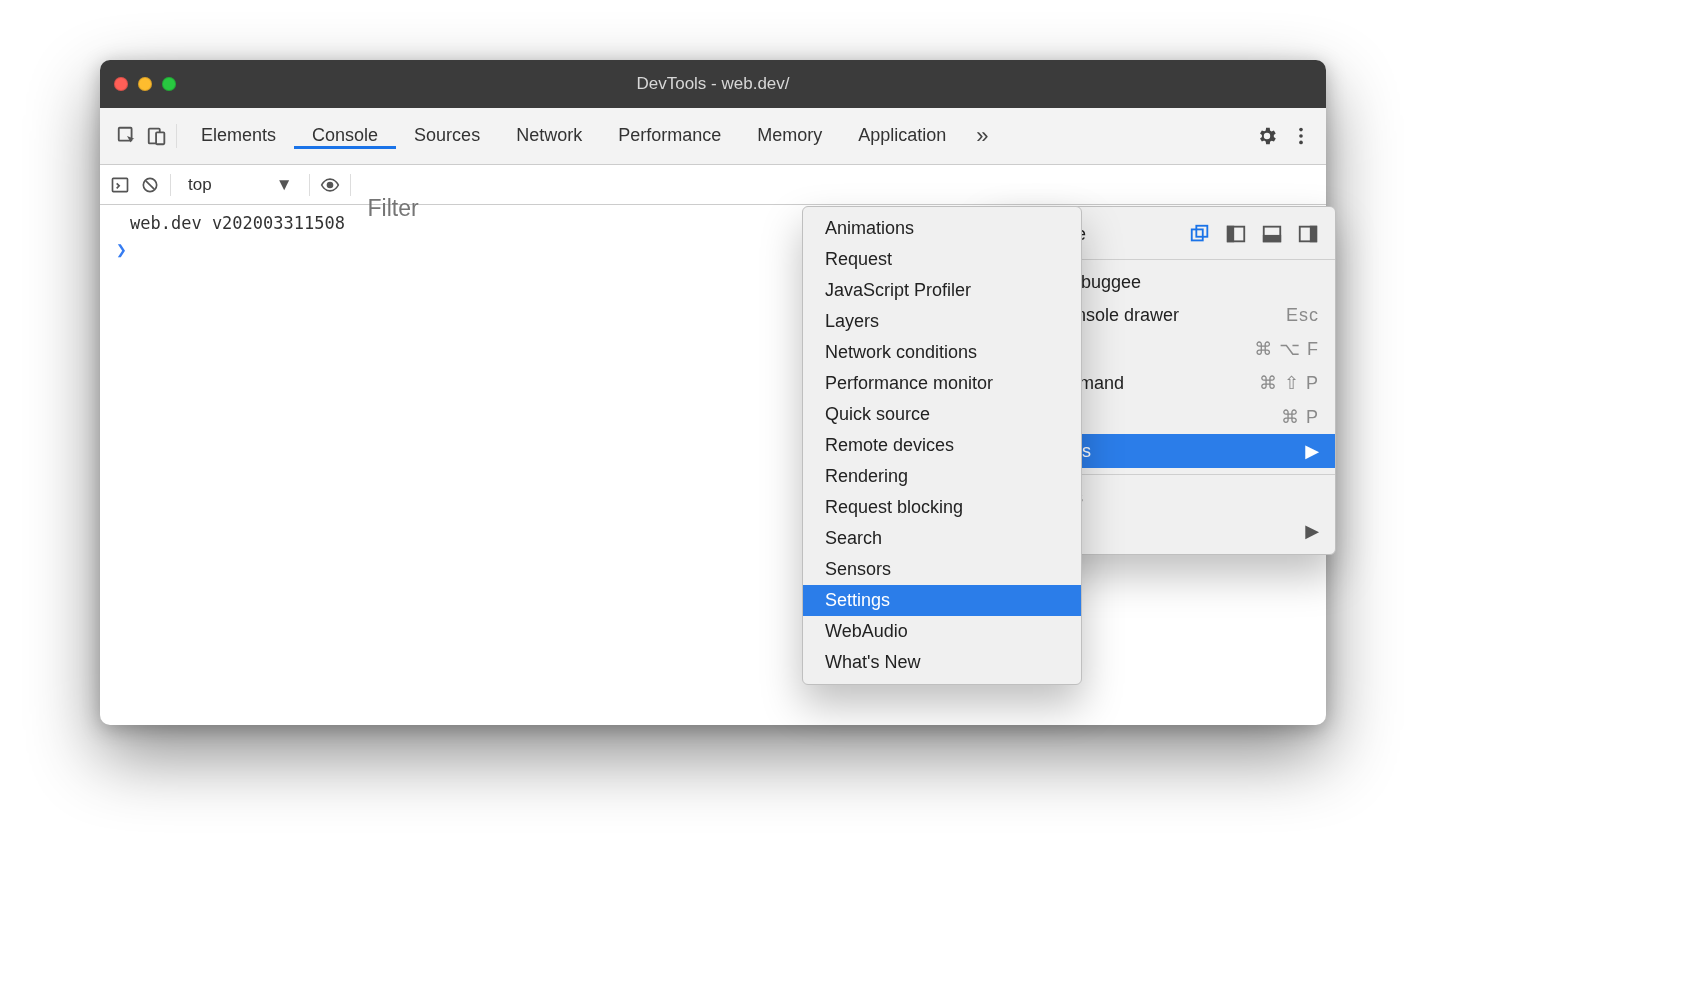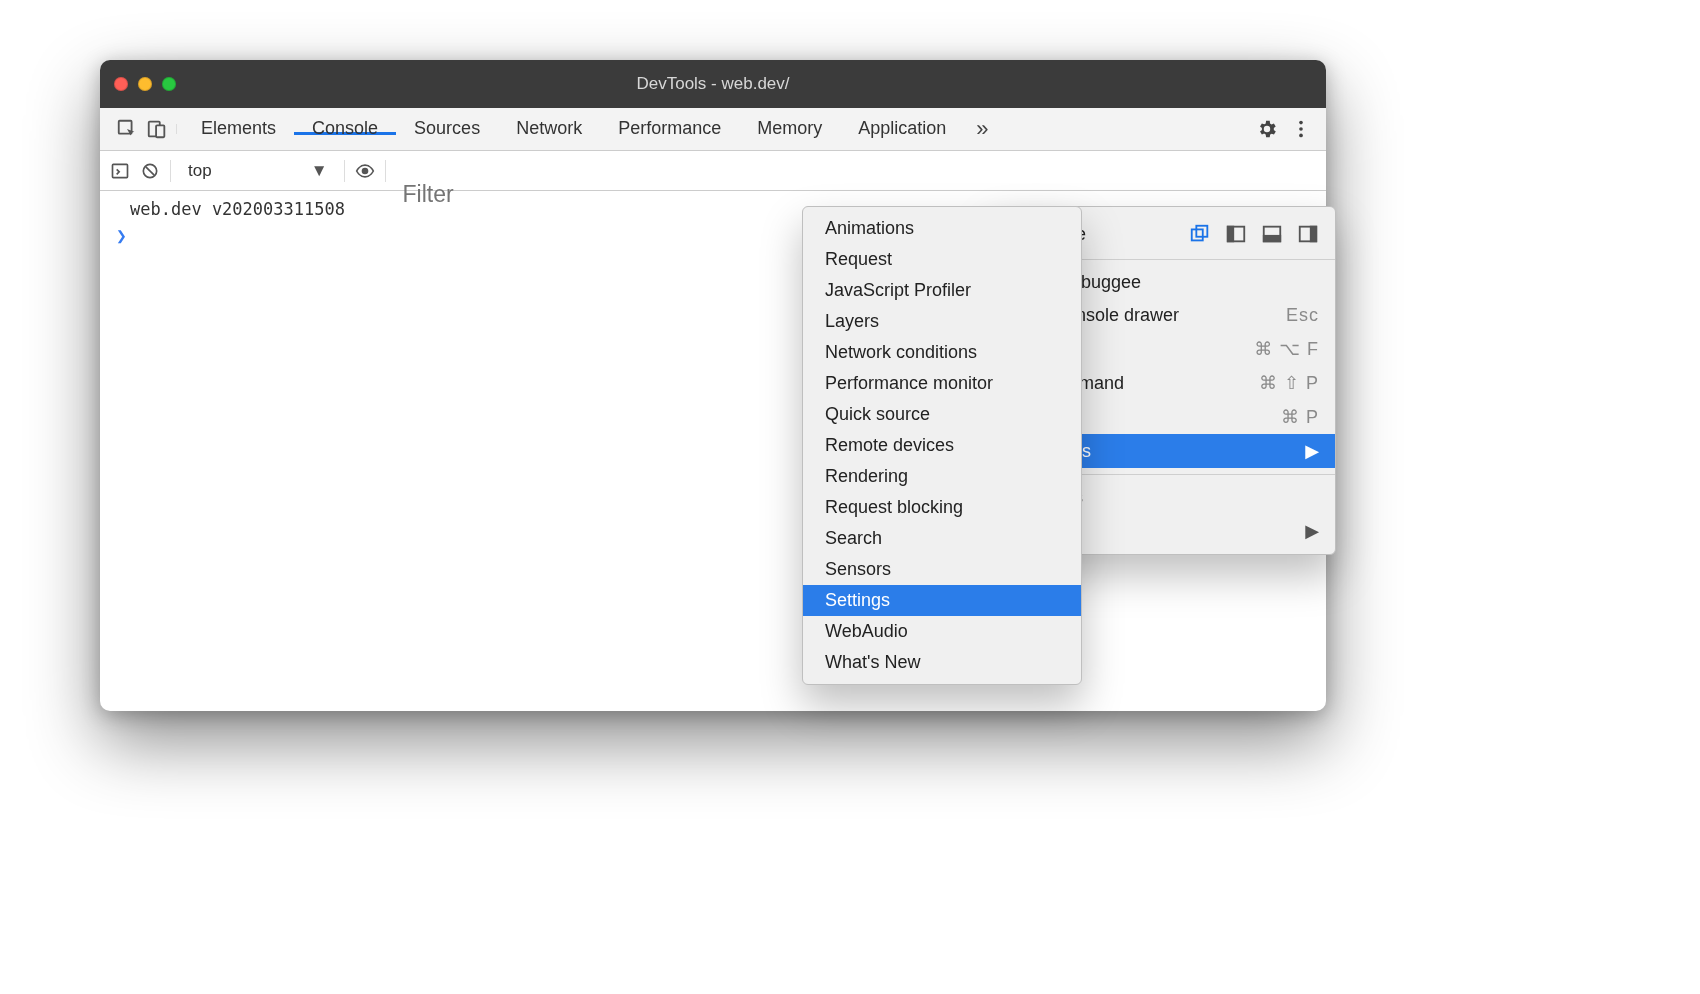--- a/index.html
+++ b/index.html
@@ -39,21 +39,21 @@
   .light.yellow { background: #febc2e; box-shadow: inset 0 0 0 1px rgba(0,0,0,.15); }
   .light.green  { background: #28c840; box-shadow: inset 0 0 0 1px rgba(0,0,0,.15); }
   .titlebar-title {
     position: absolute; left: 0; right: 0; text-align: center;
     color: #d7d7d7; font-size: 17px; font-weight: 400;
     pointer-events: none;
   }
 
   
   .tabstrip {
-    height: 43px;
+    height: 57px;
     background: #f3f3f3;
     border-bottom: 1px solid #ccc;
     display: flex; align-items: stretch;
     padding: 16px 8px;
   }
   .tab-icons-left {
     display: flex; align-items: center; gap: 8px; padding: 0 8px;
     border-right: 1px solid #ddd; margin-right: 6px;
   }
   .icon { width: 22px; height: 22px; display: inline-flex; align-items: center; justify-content: center; color: #555; }
@@ -75,21 +75,21 @@
   .ctoolbar {
     height: 40px;
     border-bottom: 1px solid #ccc;
     display: flex; align-items: center; gap: 10px;
     padding: 0 10px;
     background: #fff;
   }
   .ctoolbar .sep { width:1px; height:22px; background:#ddd; }
   .ctoolbar .icon { width: 20px; height: 20px; color:#555; }
   .context-select {
-    display:flex; align-items:center; gap:99px;
+    display:flex; align-items:center; gap:64px;
     font-size:17px; color:#333; padding: 3px 6px;
     border:1px solid transparent;
   }
   .context-select .chev { color:#555; }
   .filter-input {
     flex: 0 0 280px;
     border: none; outline: none;
     font-size: 23px; color: #be185d; background: transparent;
     padding: 4px 6px;
     margin-top: 48px;

